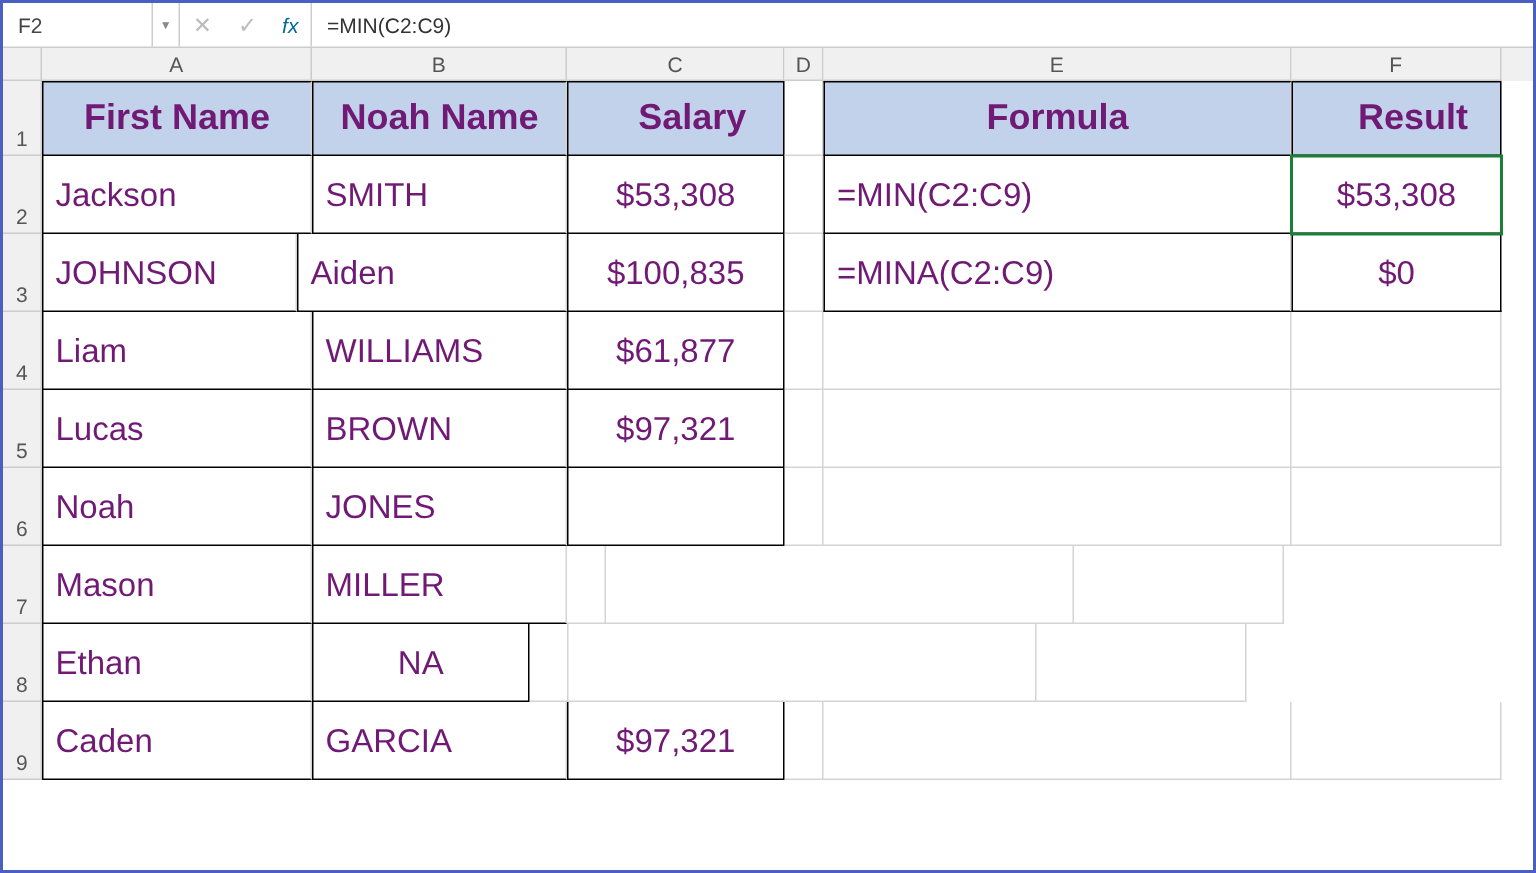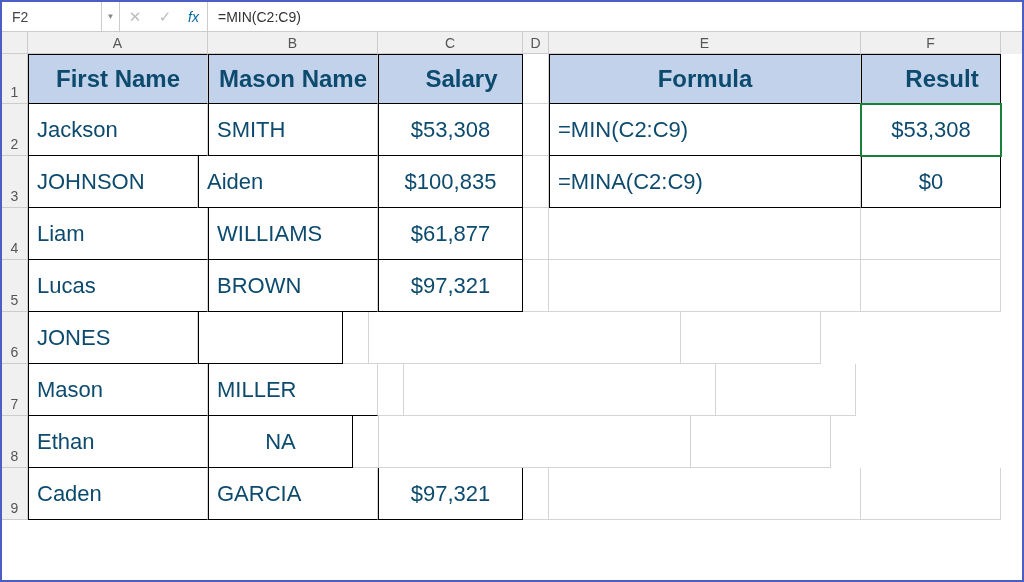--- a/index.html
+++ b/index.html
@@ -103,21 +103,21 @@
       color: #555;
       padding-bottom: 3px;
     }
     .cell {
       border-right: 1px solid #d4d4d4;
       border-bottom: 1px solid #d4d4d4;
       padding: 0 8px;
       display: flex;
       align-items: center;
       font-size: 22px;
-      color: #0c4a6e;
+      color: #701a75;
     }
     .w-a { width: 180px; }
     .w-b { width: 170px; }
     .w-c { width: 145px; }
     .w-d { width: 26px; }
     .w-e { width: 312px; }
     .w-f { width: 140px; }
     .h-hdr { height: 50px; }
     .h-row { height: 52px; }
     .tbl-header {
@@ -176,21 +176,21 @@
     <div class="col-header w-b">B</div>
     <div class="col-header w-c">C</div>
     <div class="col-header w-d">D</div>
     <div class="col-header w-e">E</div>
     <div class="col-header w-f">F</div>
   </div>
 
   <div class="row">
     <div class="row-header h-hdr">1</div>
     <div class="cell w-a h-hdr tbl-header">First Name</div>
-    <div class="cell w-b h-hdr tbl-header">Mason Name</div>
+    <div class="cell w-b h-hdr tbl-header">Noah Name</div>
     <div class="cell w-c h-hdr tbl-header last-right">Salary</div>
     <div class="cell w-d h-hdr blank-cell"></div>
     <div class="cell w-e h-hdr tbl-header">Formula</div>
     <div class="cell w-f h-hdr tbl-header last-right">Result</div>
   </div>
 
   <div class="row">
     <div class="row-header h-row">2</div>
     <div class="cell w-a h-row data-cell">Jackson</div>
     <div class="cell w-b h-row data-cell">SMITH</div>
@@ -225,20 +225,21 @@
     <div class="cell w-a h-row data-cell">Lucas</div>
     <div class="cell w-b h-row data-cell">BROWN</div>
     <div class="cell w-c h-row data-cell last-right center">$97,321</div>
     <div class="cell w-d h-row blank-cell"></div>
     <div class="cell w-e h-row no-border"></div>
     <div class="cell w-f h-row no-border"></div>
   </div>
 
   <div class="row">
     <div class="row-header h-row">6</div>
+    <div class="cell w-a h-row data-cell">Noah</div>
     <div class="cell w-b h-row data-cell">JONES</div>
     <div class="cell w-c h-row data-cell last-right center"></div>
     <div class="cell w-d h-row blank-cell"></div>
     <div class="cell w-e h-row no-border"></div>
     <div class="cell w-f h-row no-border"></div>
   </div>
 
   <div class="row">
     <div class="row-header h-row">7</div>
     <div class="cell w-a h-row data-cell">Mason</div>

